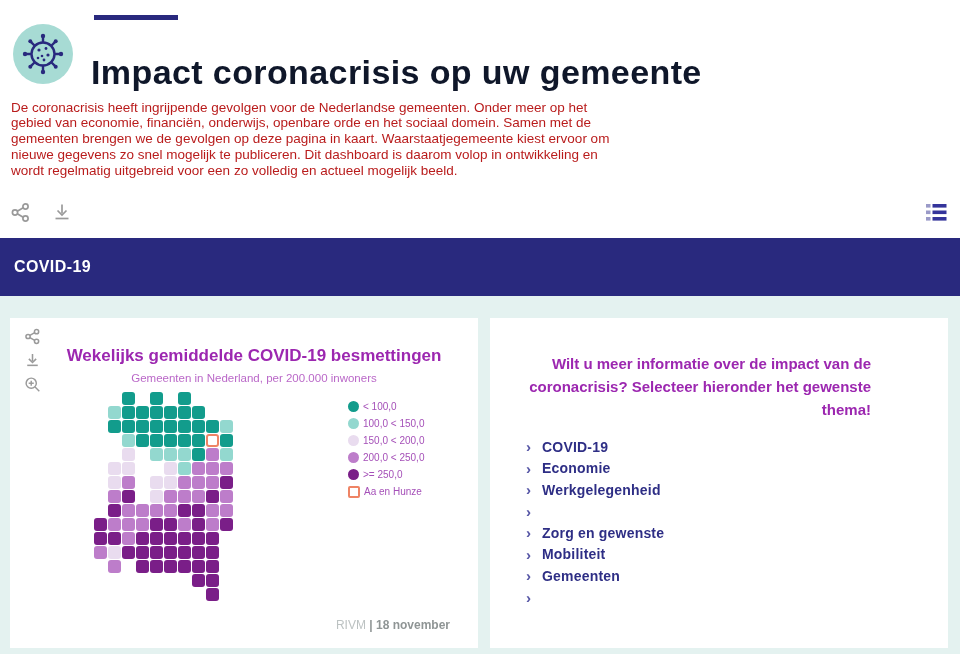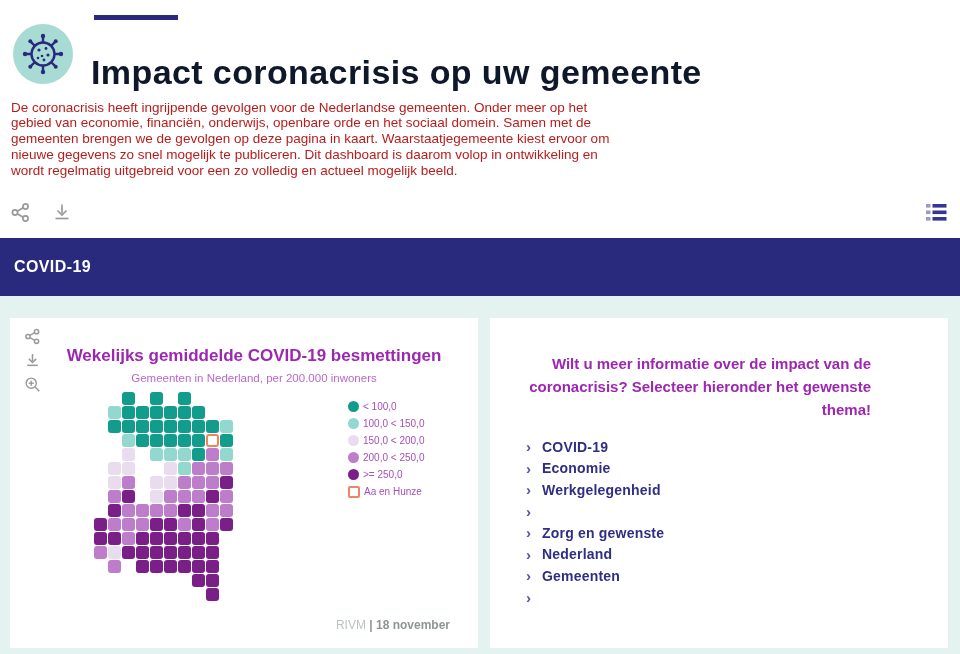--- a/index.html
+++ b/index.html
@@ -319,21 +319,21 @@
           </li>
           <li class="theme-item">
             <span class="theme-chevron">›</span>
           </li>
           <li class="theme-item">
             <span class="theme-chevron">›</span>
             <span class="theme-label">Zorg en gewenste</span>
           </li>
           <li class="theme-item">
             <span class="theme-chevron">›</span>
-            <span class="theme-label">Nederland</span>
+            <span class="theme-label">Mobiliteit</span>
           </li>
           <li class="theme-item">
             <span class="theme-chevron">›</span>
             <span class="theme-label">Gemeenten</span>
           </li>
           <li class="theme-item">
             <span class="theme-chevron">›</span>
           </li>
         </ul>
     </div>

